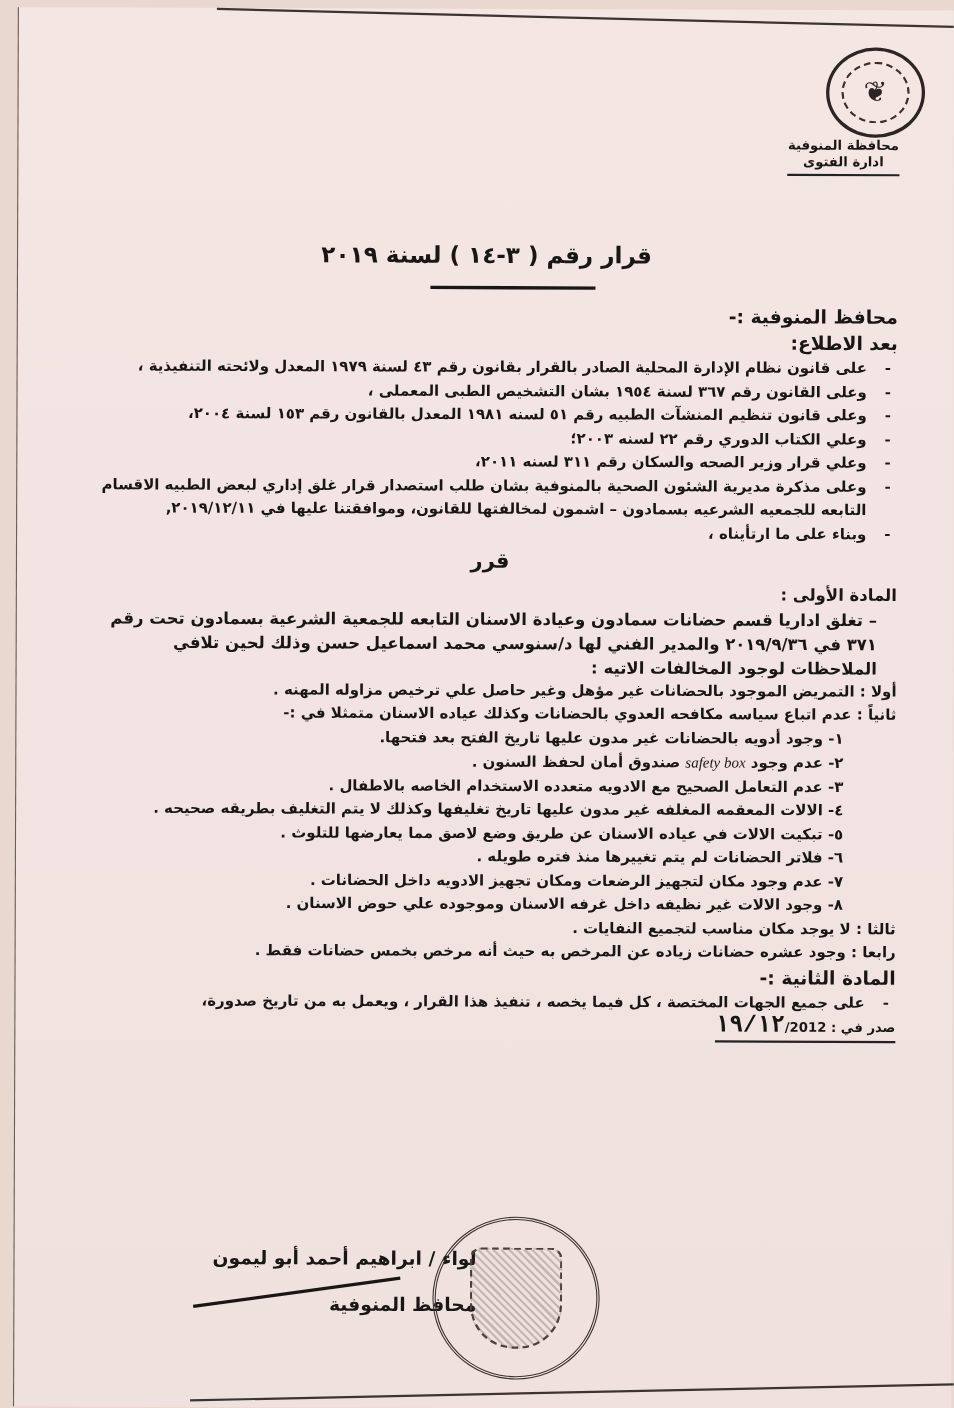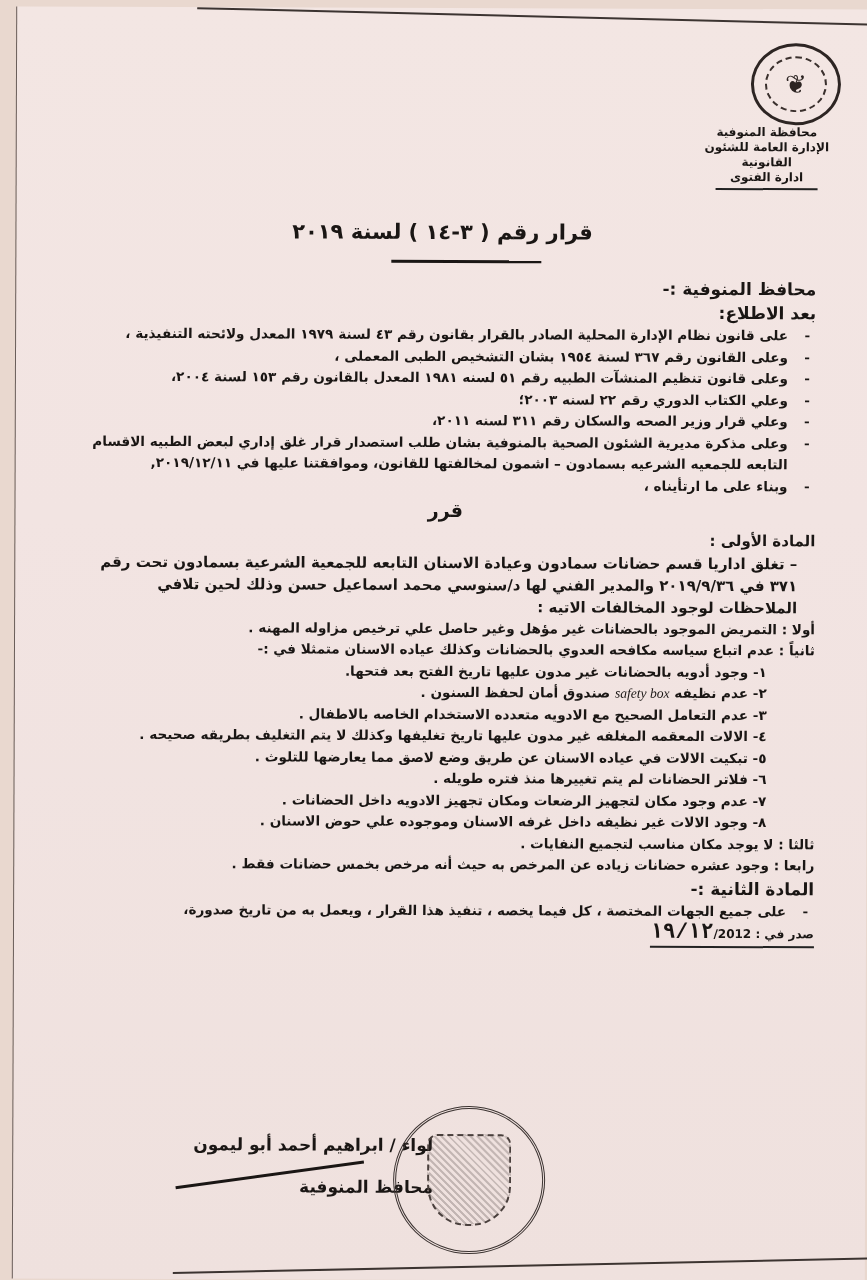--- a/index.html
+++ b/index.html
@@ -98,21 +98,20 @@
 
 <div class="paper">
   <div class="paper-top-edge"></div>
   <div class="paper-bottom-edge"></div>
 
   <div class="emblem">
     <div class="emblem-inner">❦</div>
   </div>
   <div class="header-lines">
     <div>محافظة المنوفية</div>
-    <div>الإدارة العامة للشئون القانونية</div>
     <div class="l3">ادارة الفتوى</div>
   </div>
 
   <div class="title">قرار رقم ( ٣-١٤ ) لسنة ٢٠١٩</div>
   <div class="title-rule"></div>
 
   <div class="body-text" style="top:268px;">
     <div class="section-head">محافظ المنوفية :-</div>
     <div class="section-head">بعد الاطلاع:</div>
     <ul class="bullet-list">
@@ -129,21 +128,21 @@
 
     
     <div class="section-head" style="font-size:15px;">المادة الأولى :</div>
     <p class="art1-text">– تغلق اداريا قسم حضانات سمادون وعيادة الاسنان التابعه للجمعية الشرعية بسمادون تحت رقم ٣٧١ في ٢٠١٩/٩/٣٦ والمدير الفني لها د/سنوسي محمد اسماعيل حسن وذلك لحين تلافي الملاحظات لوجود المخالفات الاتيه :</p>
 
     <div class="violations">
       <p>أولا : التمريض الموجود بالحضانات غير مؤهل وغير حاصل علي ترخيص مزاوله المهنه .</p>
       <p>ثانياً : عدم اتباع سياسه مكافحه العدوي بالحضانات وكذلك عياده الاسنان متمثلا في :-</p>
       <div class="sub-items">
         <p><span>١-</span> <span>وجود أدويه بالحضانات غير مدون عليها تاريخ الفتح بعد فتحها.</span></p>
-        <p><span>٢-</span> <span>عدم نظيفه</span> <span class="ltr">safety box</span> <span>صندوق أمان لحفظ السنون .</span></p>
+        <p><span>٢-</span> <span>عدم وجود</span> <span class="ltr">safety box</span> <span>صندوق أمان لحفظ السنون .</span></p>
         <p><span>٣-</span> <span>عدم التعامل الصحيح مع الادويه متعدده الاستخدام الخاصه بالاطفال .</span></p>
         <p><span>٤-</span> <span>الالات المعقمه المغلفه غير مدون عليها تاريخ تغليفها وكذلك لا يتم التغليف بطريقه صحيحه .</span></p>
         <p><span>٥-</span> <span>تبكيت الالات في عياده الاسنان عن طريق وضع لاصق مما يعارضها للتلوث .</span></p>
         <p><span>٦-</span> <span>فلاتر الحضانات لم يتم تغييرها منذ فتره طويله .</span></p>
         <p><span>٧-</span> <span>عدم وجود مكان لتجهيز الرضعات ومكان تجهيز الادويه داخل الحضانات .</span></p>
         <p><span>٨-</span> <span>وجود الالات غير نظيفه داخل غرفه الاسنان وموجوده علي حوض الاسنان .</span></p>
       </div>
       <p>ثالثا : لا يوجد مكان مناسب لتجميع النفايات .</p>
       <p>رابعا : وجود عشره حضانات زياده عن المرخص به حيث أنه مرخص بخمس حضانات فقط .</p>
     </div>

